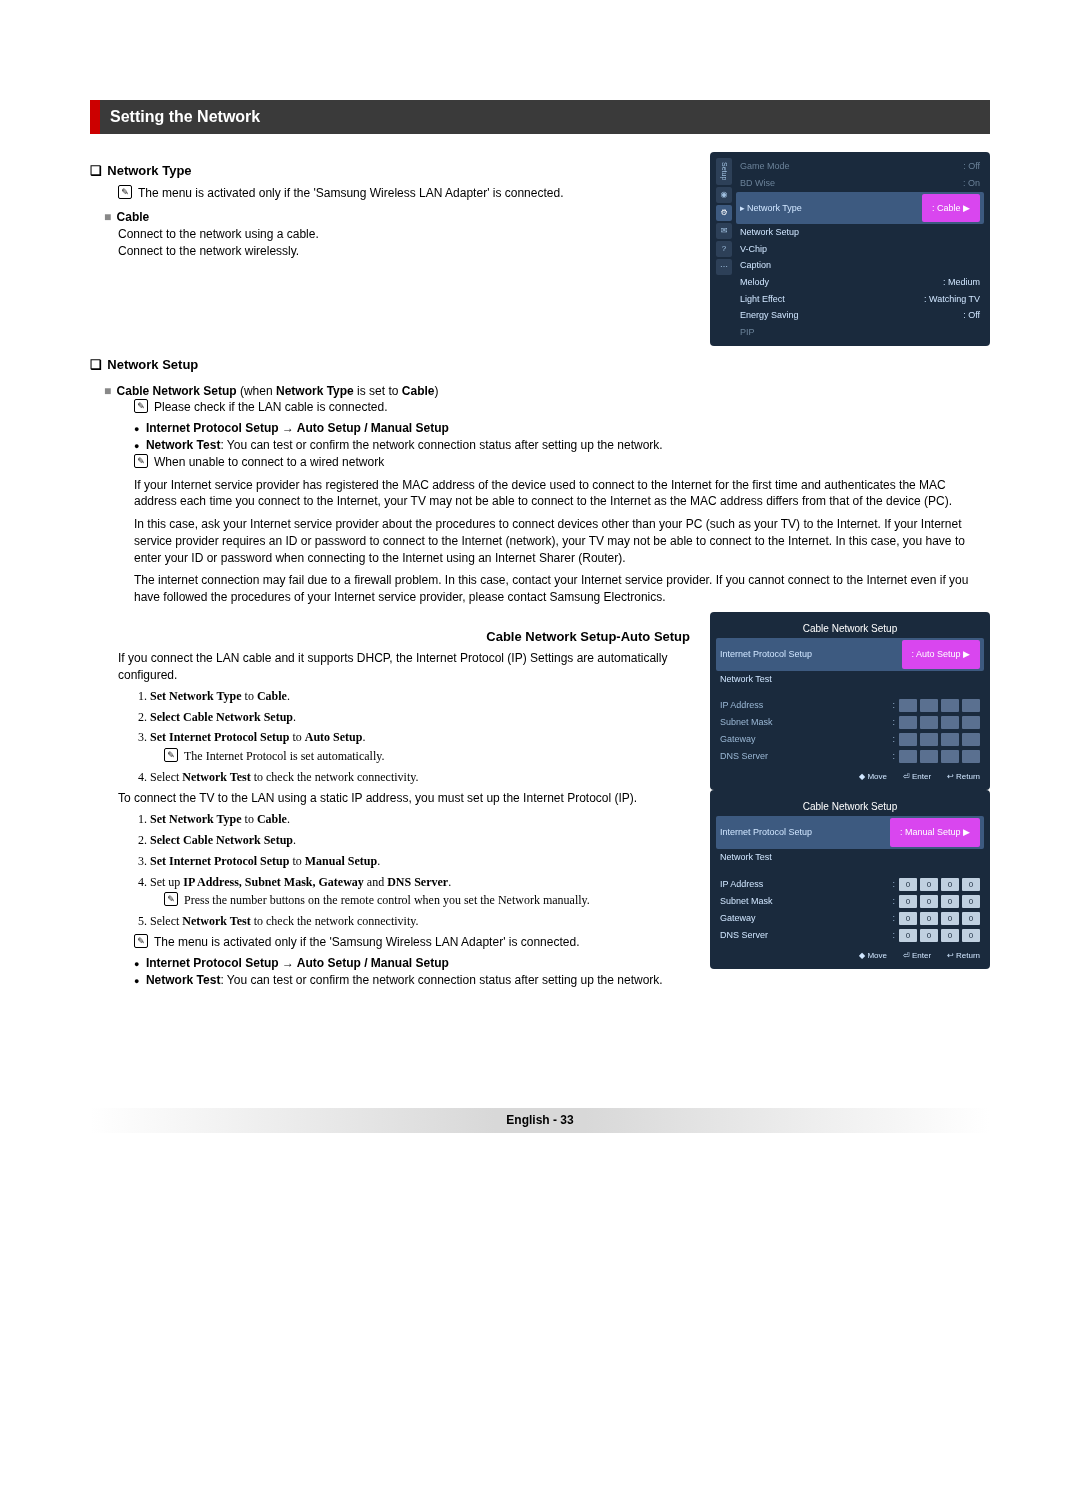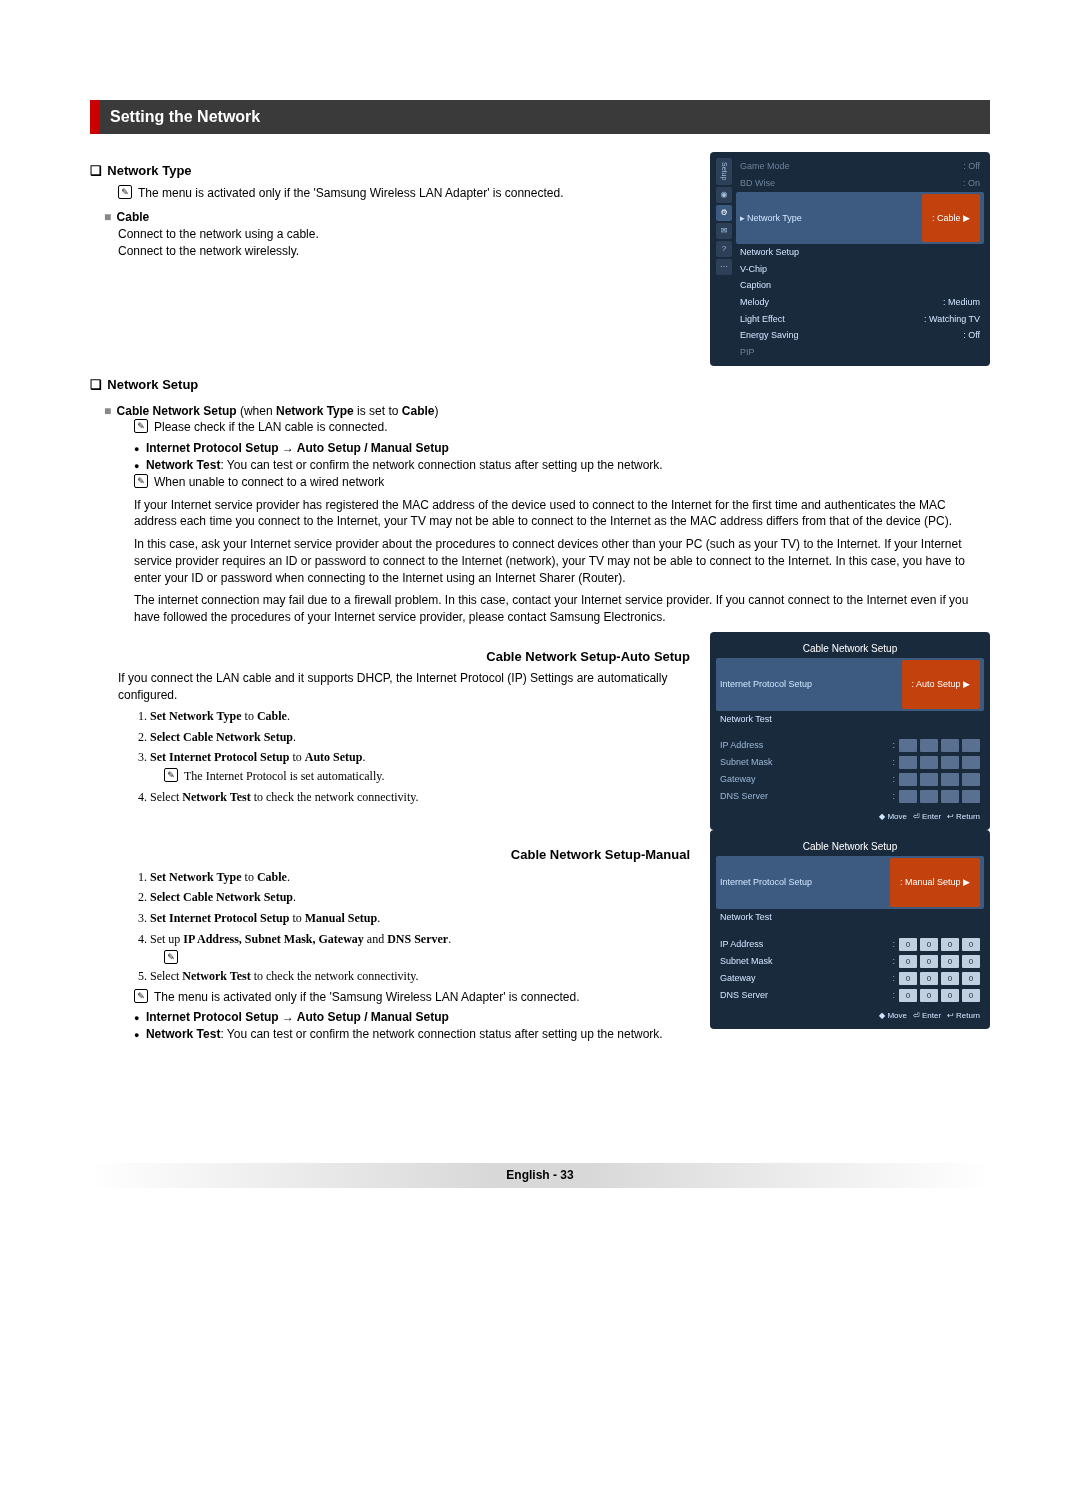--- a/index.html
+++ b/index.html
@@ -75,21 +75,21 @@
     background: #1a2a3d;
     color: #d0e6ff;
     font-size: 9px;
     width: 280px;
     border-radius: 4px;
     padding: 6px;
     flex-shrink: 0;
   }
   .osd-row { display: flex; justify-content: space-between; padding: 2px 4px; align-items: center; }
   .osd-row.hl { background: #3d5a80; border-radius: 2px; }
-  .osd-row.hl .osd-val-box { background: #c2410c; color: #fff; padding: 18px 10px; border-radius: 2px; }
+  .osd-row.hl .osd-val-box { background: #d946ef; color: #fff; padding: 8px 10px; border-radius: 2px; }
   .osd-row.dim { color: #6b8299; }
   .osd-arrow { color: #fff; }
   .osd-sidetabs {
     display: flex;
   }
   .osd-sidetabs .tabs {
     display: flex;
     flex-direction: column;
     gap: 2px;
     padding-right: 4px;
@@ -125,21 +125,21 @@
   .osd-ip-row .box {
     width: 18px; height: 13px; background: #c0d0e0; color: #1a2a3d;
     font-size: 8px; text-align: center; line-height: 13px; border-radius: 1px;
   }
   .osd-footer {
     text-align: right;
     font-size: 8px;
     color: #d0e6ff;
     padding: 6px 4px 2px 4px;
   }
-  .osd-footer span { margin-left: 6px; }
+  .osd-footer span { margin-left: 16px; }
   .page-footer {
     text-align: center;
     margin-top: 120px;
     font-size: 12px;
     background: linear-gradient(to right, #fff 0%, #d8d8d8 45%, #d8d8d8 55%, #fff 100%);
     padding: 4px 0;
   }
   .bold { font-weight: bold; }
 </style>
 </head>
@@ -307,28 +307,29 @@
         </div>
       </div>
     <div class="osd-footer">
       <span>◆ Move</span><span>⏎ Enter</span><span>↩ Return</span>
     </div>
   </div>
 </div>
 
 <div class="content-row">
   <div class="left-col">
-    <div class="subsection-title">Cable Network Setup-Manual</div>
+    <div class="body-text" style="margin-left:28px">To connect the TV to the LAN using a static IP address, you must set up the Internet Protocol (IP).</div>
     <ol class="steps">
       <li><span class="bold">Set </span><span class="bold">Network Type</span><span> to </span><span class="bold">Cable</span><span>.</span></li>
       <li><span class="bold">Select </span><span class="bold">Cable Network Setup</span><span>.</span></li>
       <li><span class="bold">Set </span><span class="bold">Internet Protocol Setup</span><span> to </span><span class="bold">Manual Setup</span><span>.</span></li>
       <li><span>Set up </span><span class="bold">IP Address, Subnet Mask, Gateway</span><span> and </span><span class="bold">DNS Server</span><span>.</span>
         <div class="note-row-ol">
             <span class="note-icon">✎</span>
+            <span>Press the number buttons on the remote control when you set the Network manually.</span>
           </div>
       </li>
       <li><span>Select </span><span class="bold">Network Test</span><span> to check the network connectivity.</span></li>
     </ol>
     <div class="note-row-deep">
       <span class="note-icon">✎</span>
       <span>The menu is activated only if the 'Samsung Wireless LAN Adapter' is connected.</span>
     </div>
     <div class="bullet-item bold">Internet Protocol Setup → Auto Setup / Manual Setup</div>
     <div class="bullet-item">

